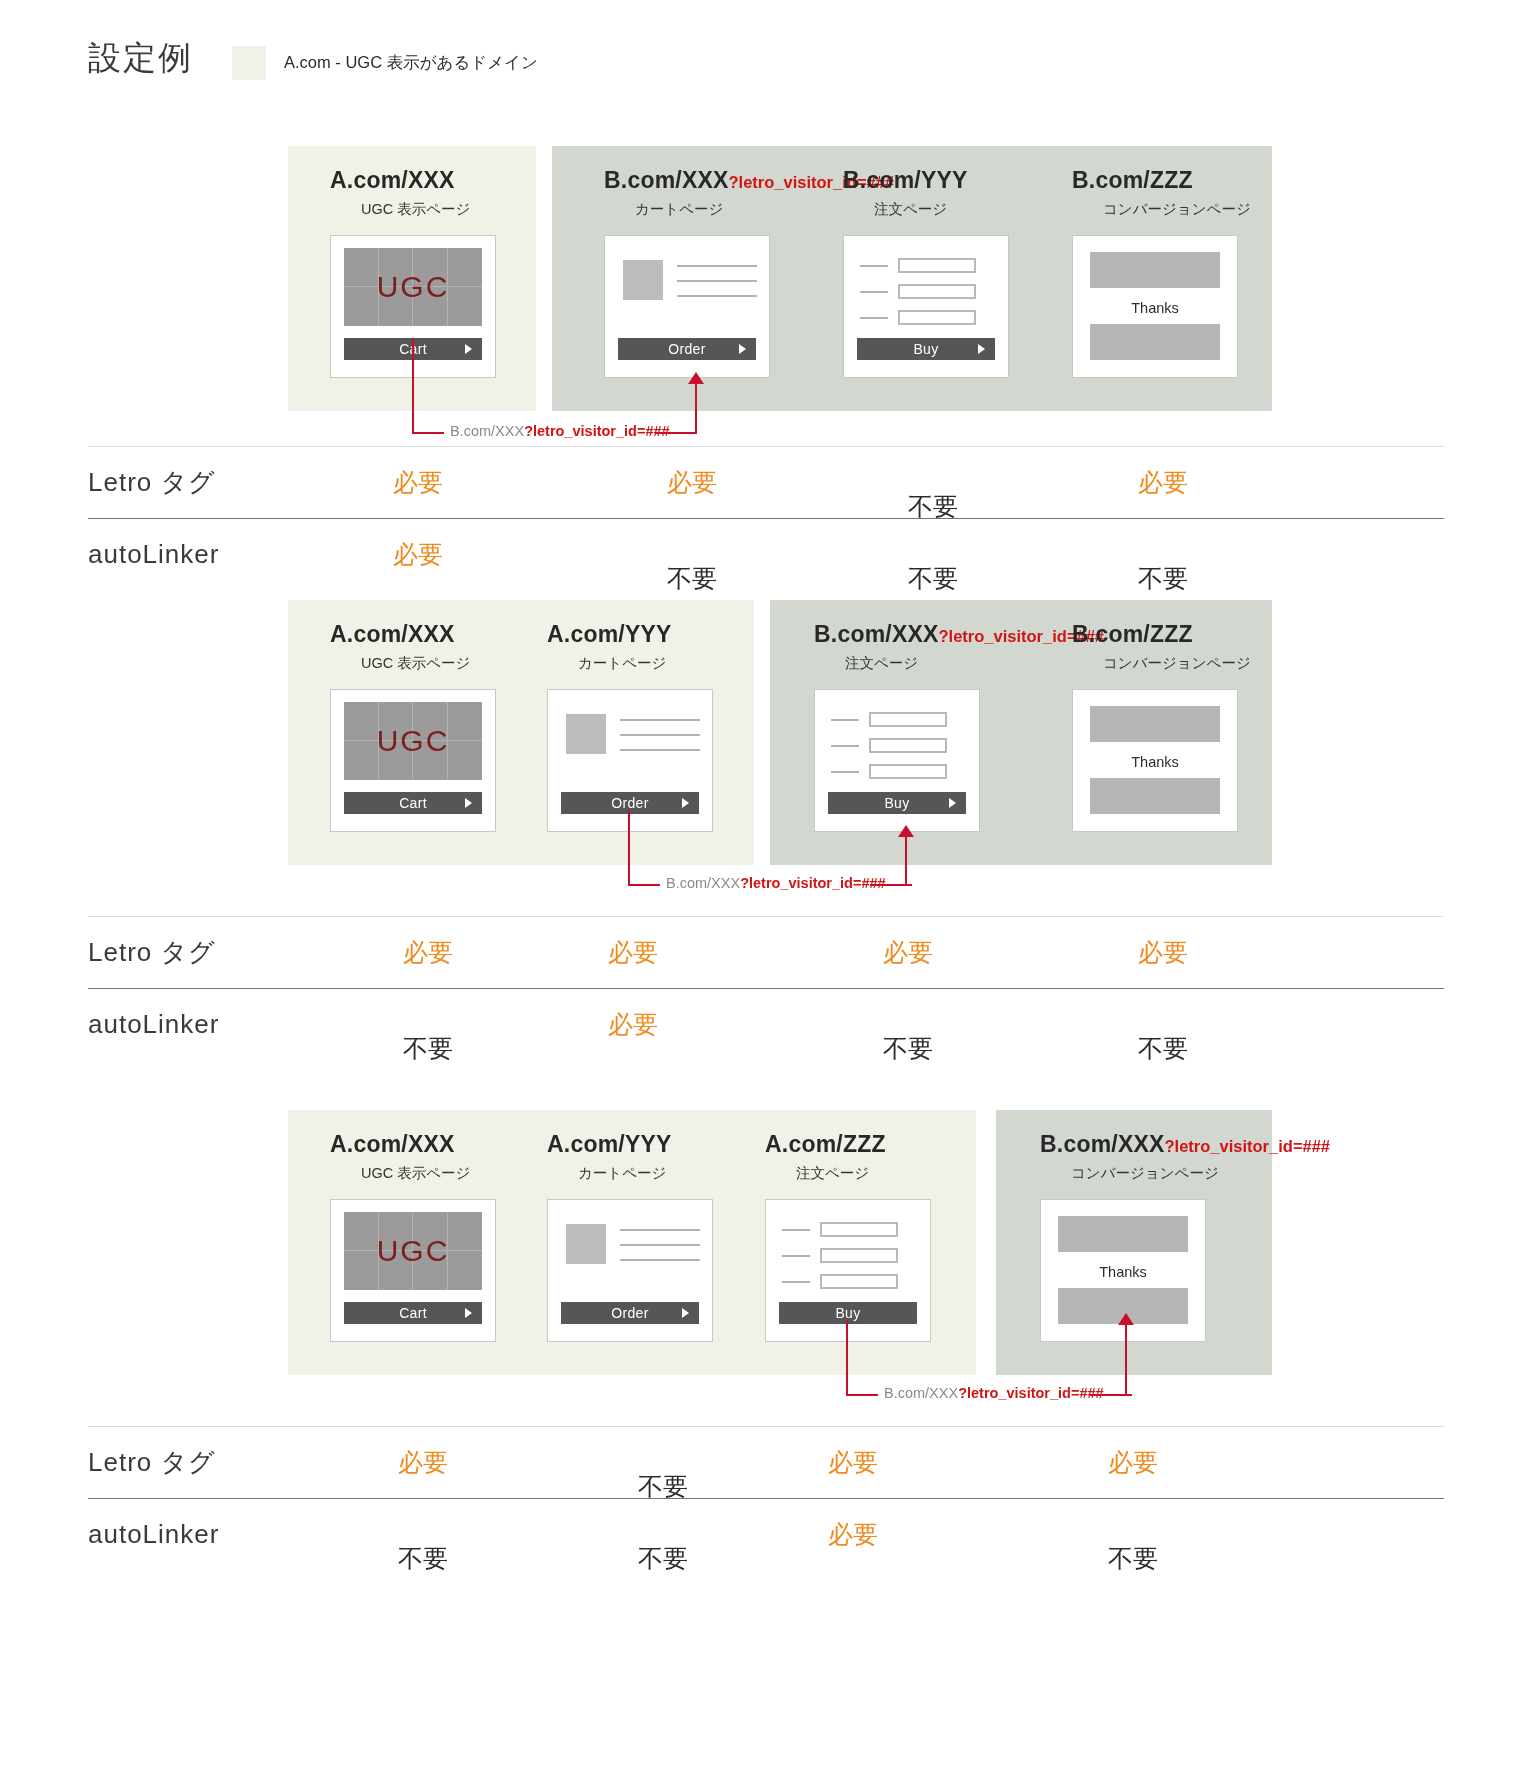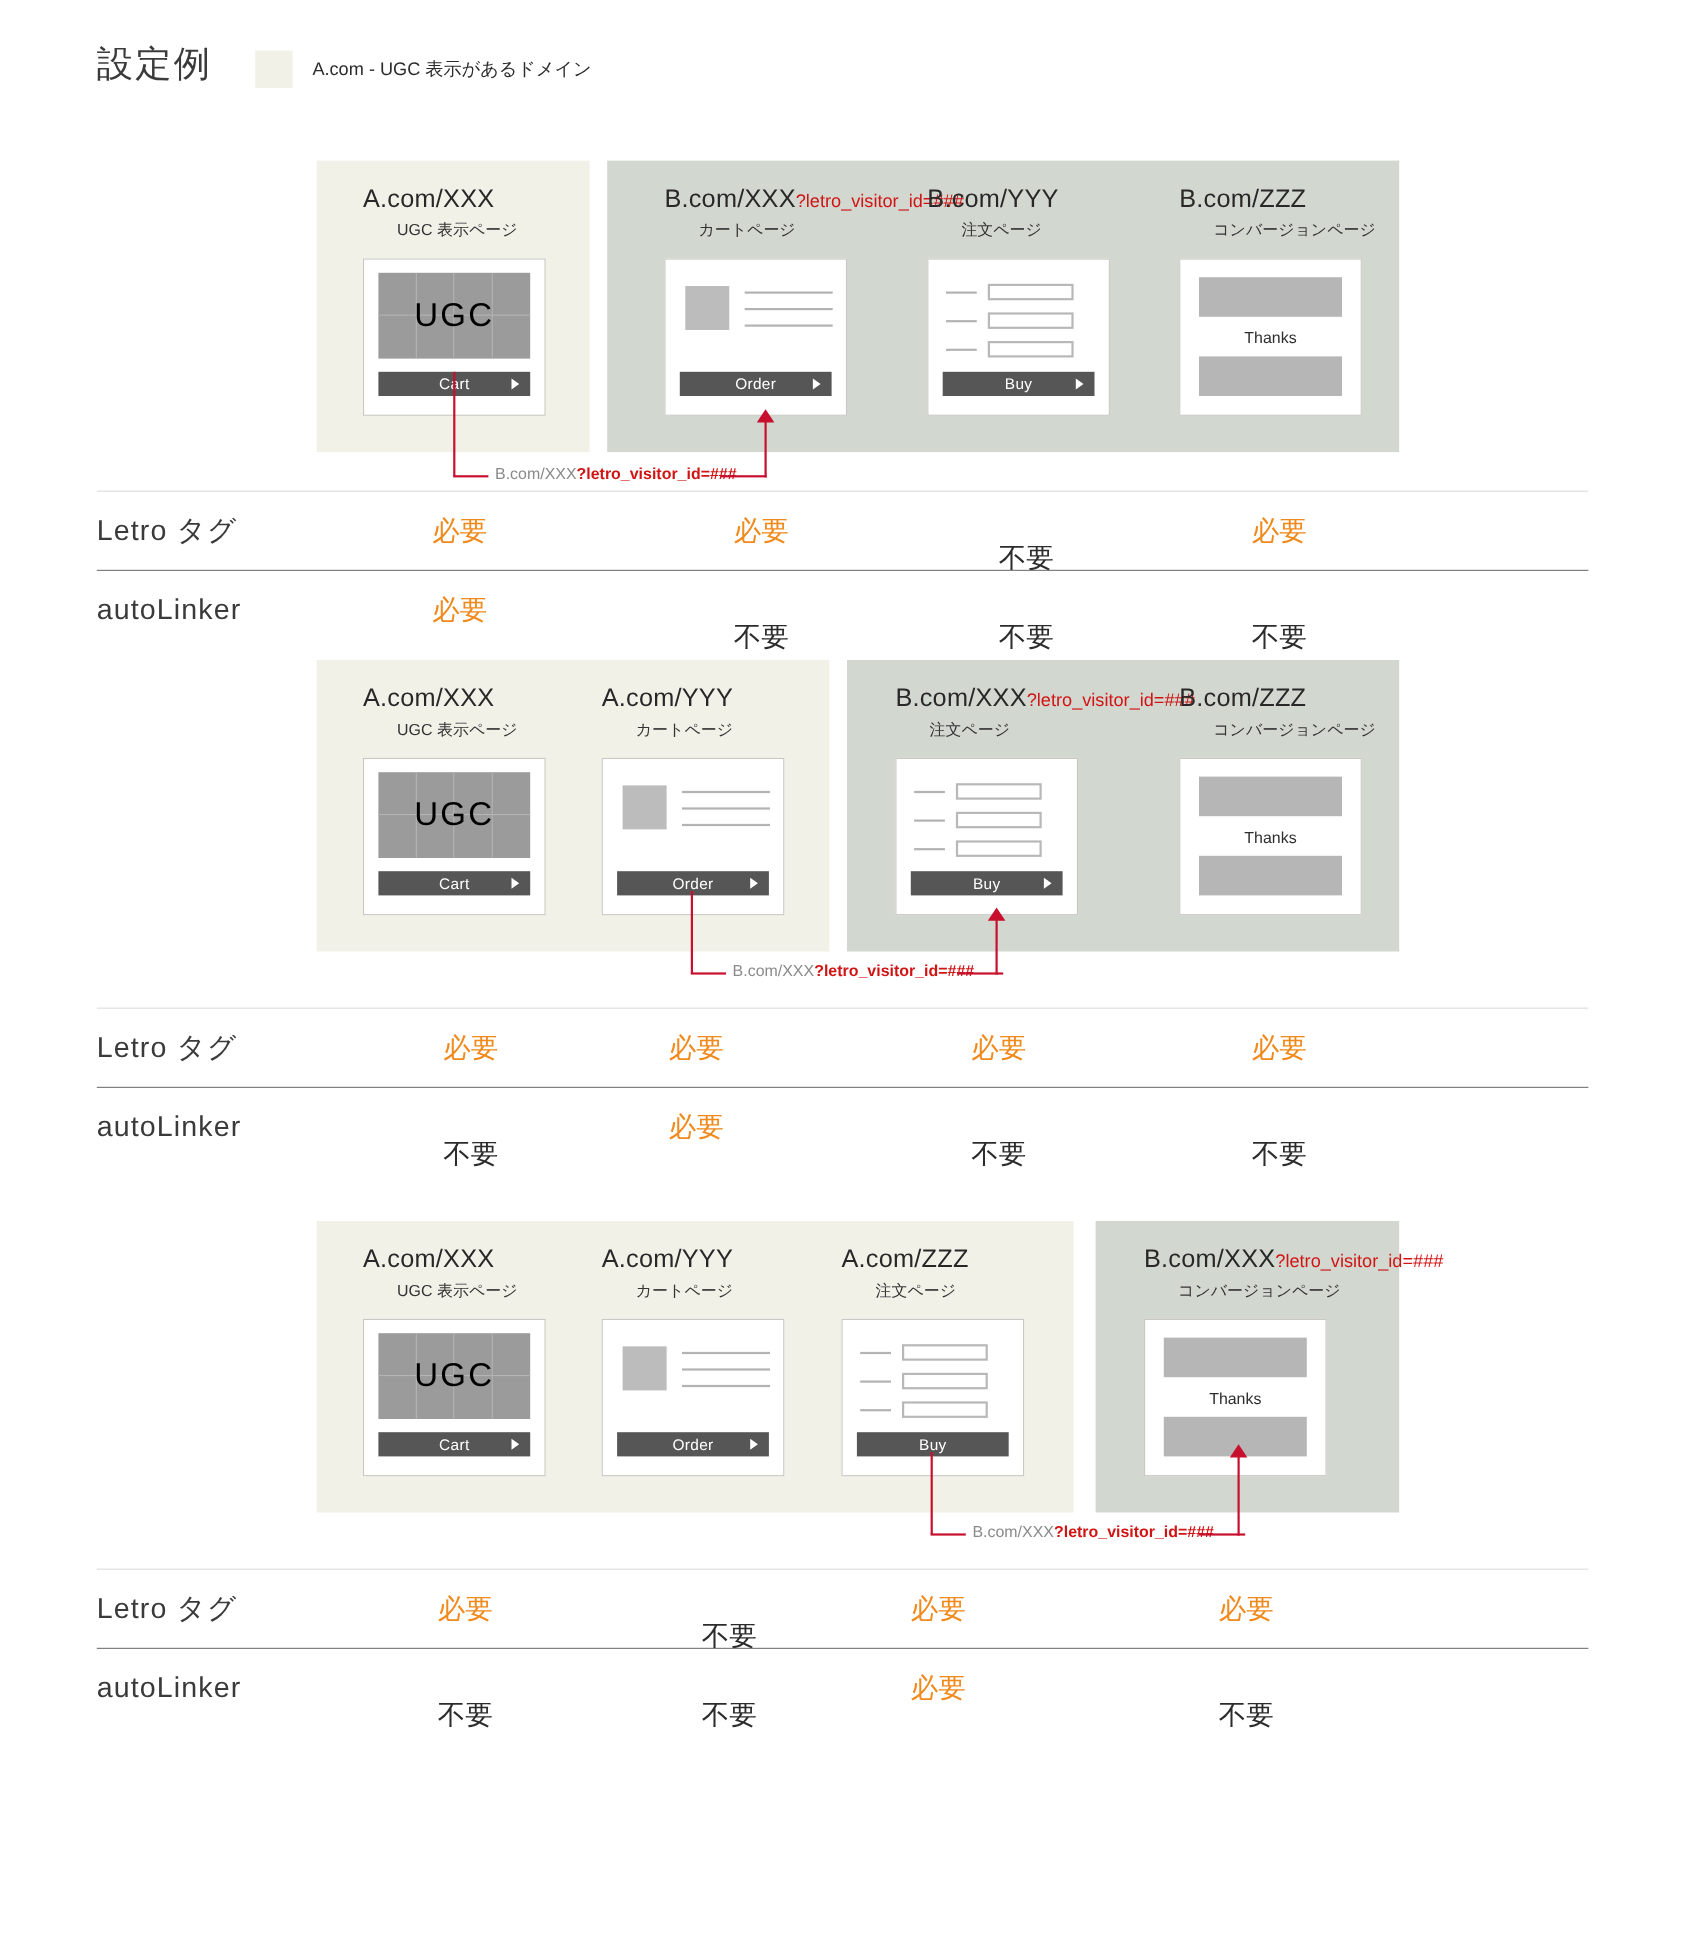--- a/index.html
+++ b/index.html
@@ -35,41 +35,41 @@
   .block-3 { top:1080px; height:480px; }
 
   .panel { position:absolute; }
   .panel.a { background:#f2f1e8; }
   .panel.b { background:#d2d7d0; }
 
   
   .page { position:absolute; }
   .page-url {
     font-size:23px; color:#282828; letter-spacing:0.2px; white-space:nowrap;
-    font-weight:400; line-height:1.1;
+    font-weight:700; line-height:1.1;
   }
   .page-url .q { color:#d11414; font-size:16.5px; letter-spacing:0; }
   .page-sub { font-size:14.5px; color:#333; margin-top:7px; white-space:nowrap;margin-left:31px; }
 
   .mock {
     margin-top:16px; background:#ffffff; border:1px solid #c9c9c4;
     position:relative;
   }
 
   
   .ugc-grid {
     position:absolute; background:#9b9b9b;
     display:grid; grid-template-columns:repeat(4,1fr); grid-template-rows:repeat(2,1fr);
   }
   .ugc-cell { border-right:1px solid #b4b4b4; border-bottom:1px solid #b4b4b4; }
   .ugc-cell:nth-child(4n) { border-right:none; }
   .ugc-cell:nth-child(n+5) { border-bottom:none; }
   .ugc-word {
     position:absolute; left:0; right:0; top:50%; transform:translateY(-50%);
-    text-align:center; color:#000000; font-size:30px; letter-spacing:2px;
+    text-align:center; color:#7f1d1d; font-size:30px; letter-spacing:2px;
     pointer-events:none;
   }
 
   
   .thumb { position:absolute; background:#bcbcbc; }
   .textline { position:absolute; background:#b3b3b3; height:2px; }
 
   
   .form-row { position:absolute; display:flex; align-items:center; }
   .form-dash { background:#b3b3b3; height:2px; }

